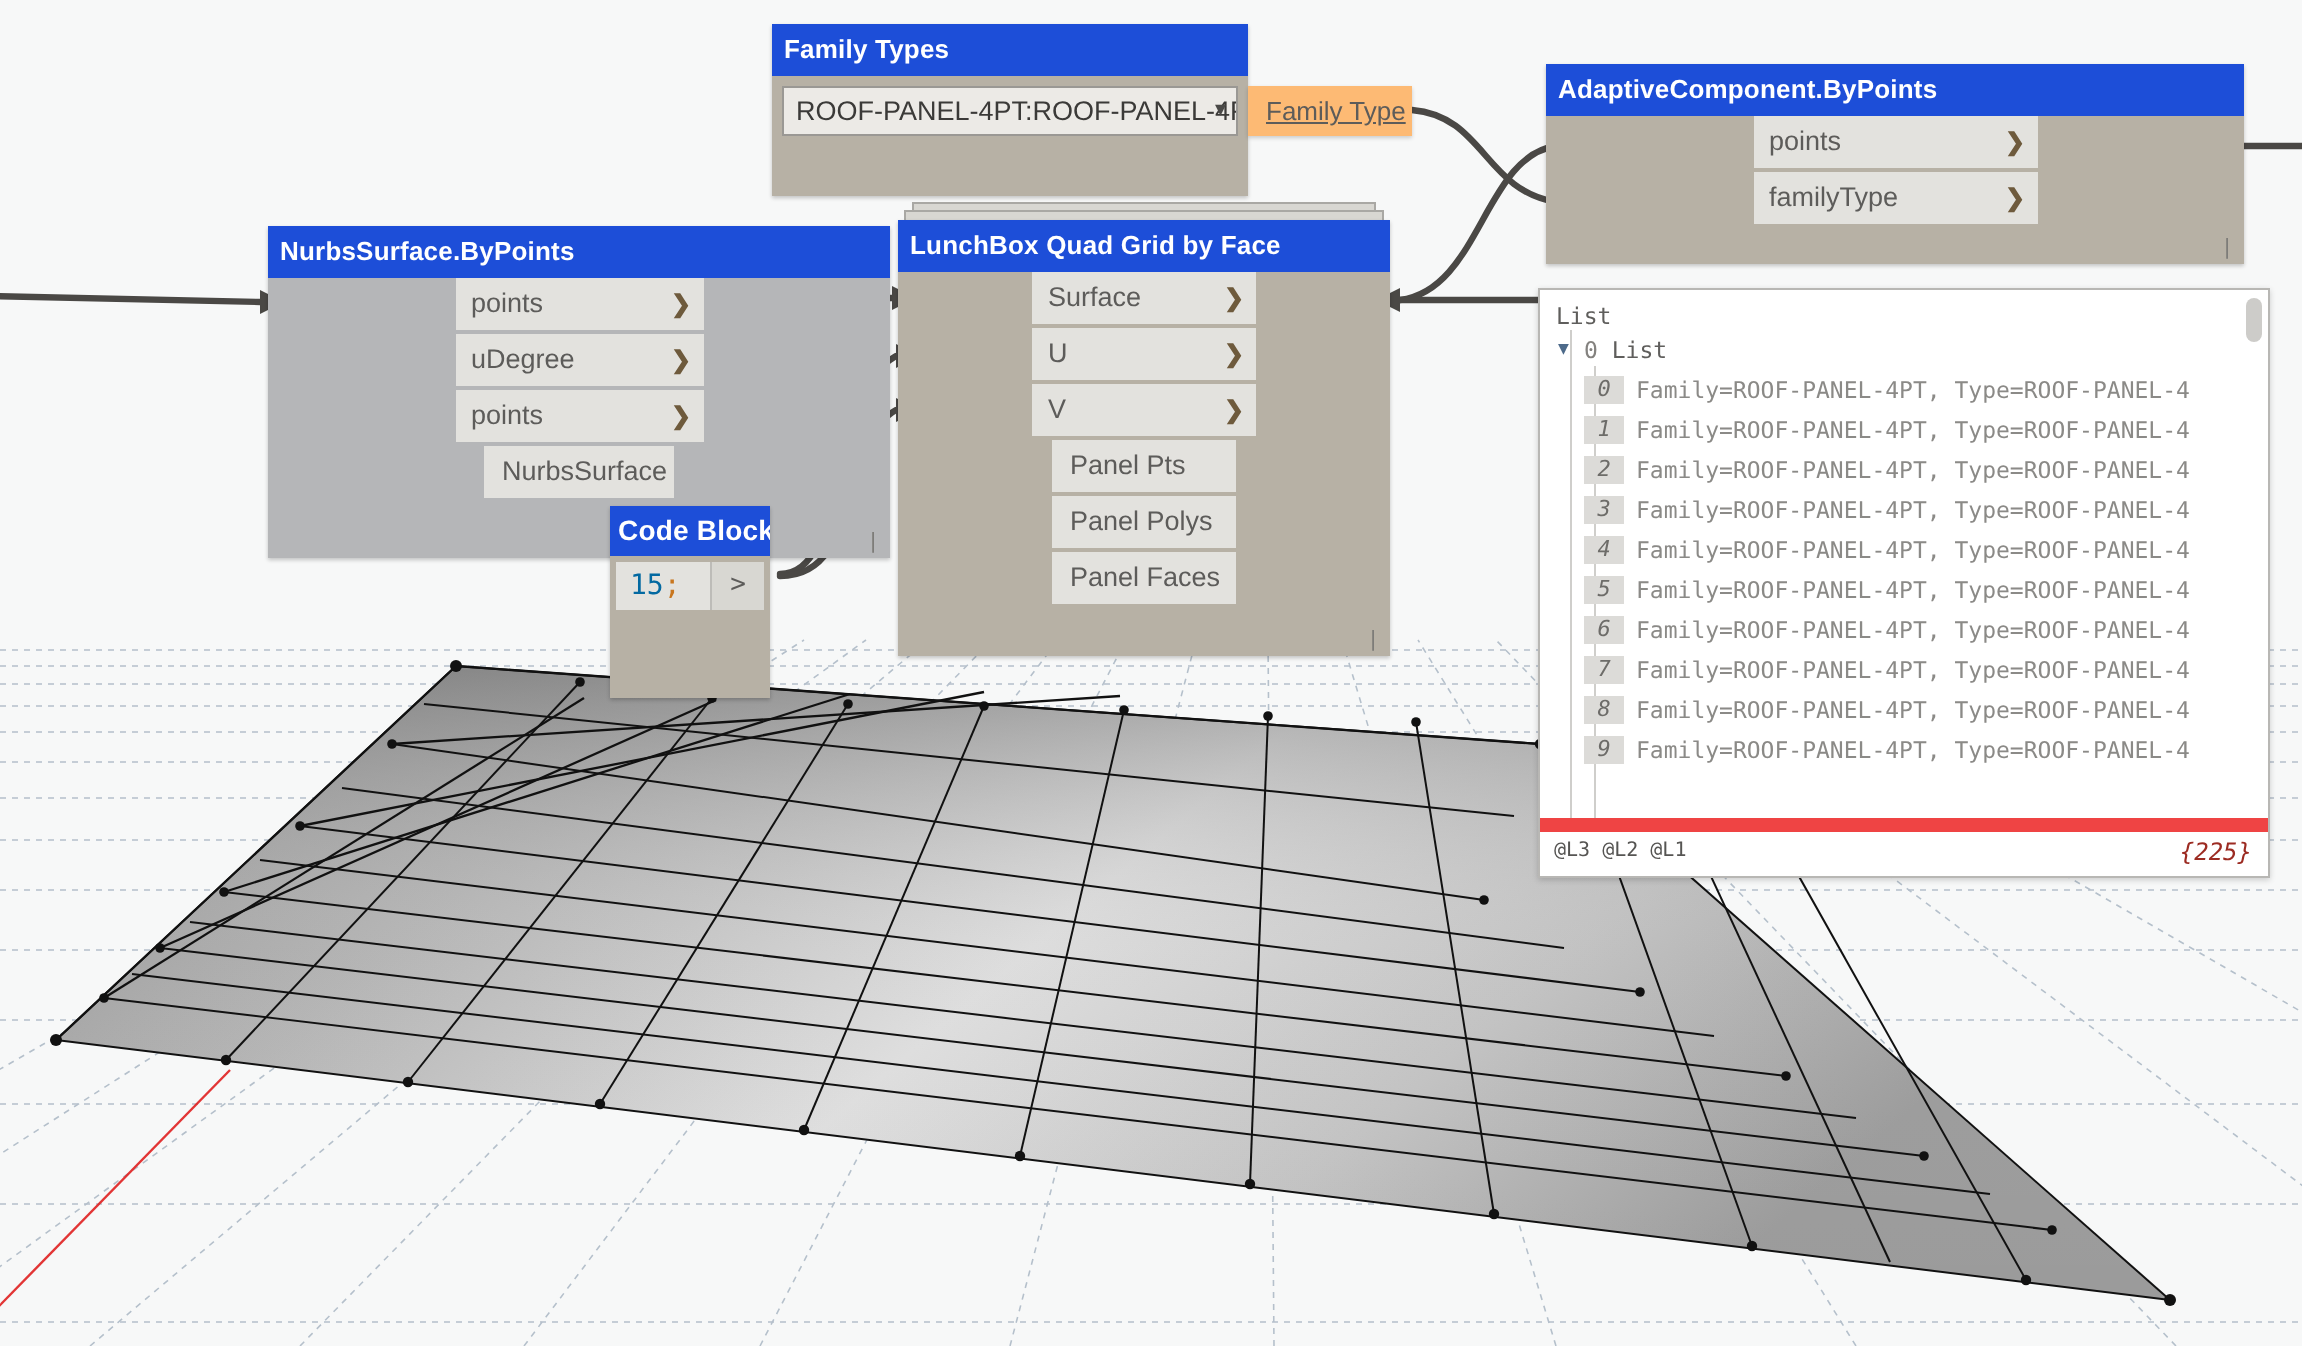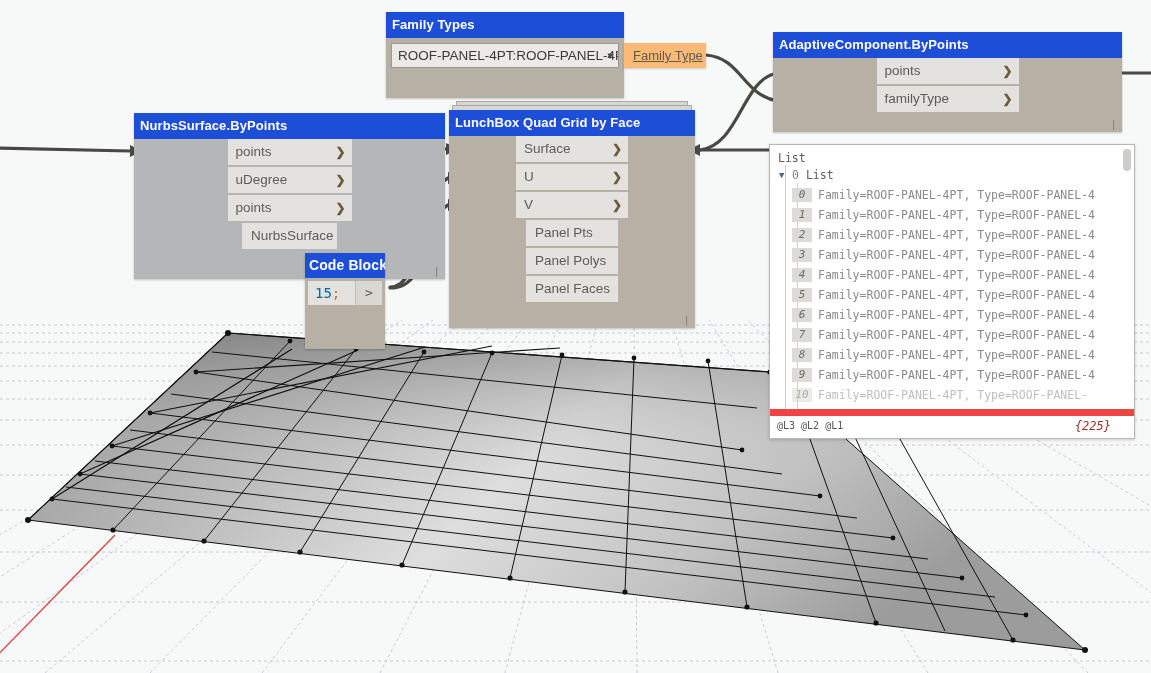--- a/index.html
+++ b/index.html
@@ -234,21 +234,21 @@
   }
   #preview-footer .lacing {
     position: absolute;
     left: 7px; top: 4px;
     font-family: "DejaVu Sans Mono", monospace;
     font-size: 10px;
     color: #565553;
   }
   #preview-footer .count {
     position: absolute;
-    right: 23px; top: 3px;
+    right: 8px; top: 3px;
     font-family: "DejaVu Sans Mono", monospace;
     font-size: 12px;
     font-style: italic;
     color: #9c2b22;
   }
 </style>
 </head>
 <body>
 
 <div id="canvas">
@@ -572,24 +572,20 @@
         <span>Family=ROOF-PANEL-4PT, Type=ROOF-PANEL-4</span>
       </div>
       <div class="pv-item">
         <span class="ix">8</span>
         <span>Family=ROOF-PANEL-4PT, Type=ROOF-PANEL-4</span>
       </div>
       <div class="pv-item">
         <span class="ix">9</span>
         <span>Family=ROOF-PANEL-4PT, Type=ROOF-PANEL-4</span>
       </div>
-      <div class="pv-item" style="opacity:0.55;">
-        <span class="ix">10</span>
-        <span>Family=ROOF-PANEL-4PT, Type=ROOF-PANEL-</span>
-      </div>
 
       <div id="pv-thumb"></div>
     </div>
     <div id="preview-footer">
       <span class="lacing">@L3 @L2 @L1</span>
       <span class="count">{225}</span>
     </div>
   </div>
 
 </div>

